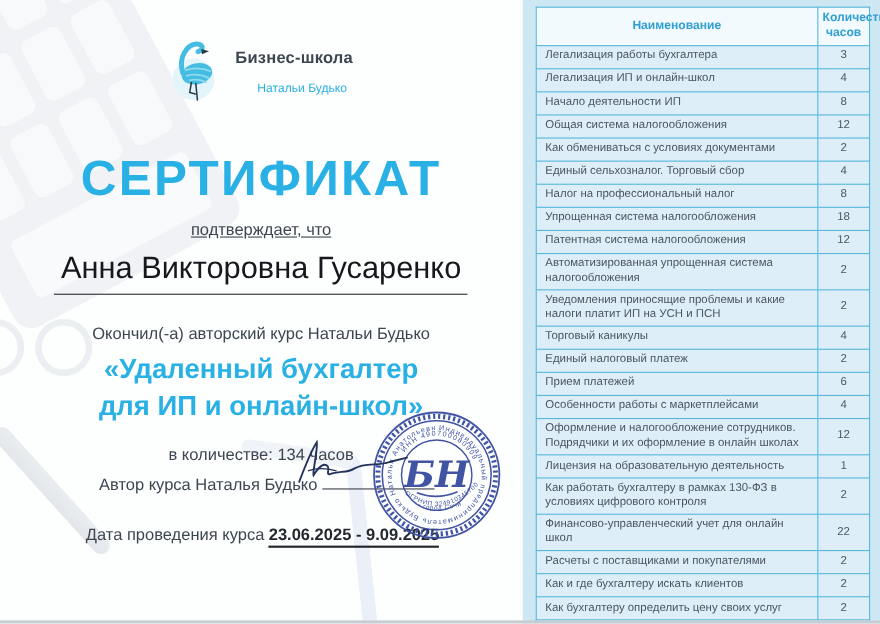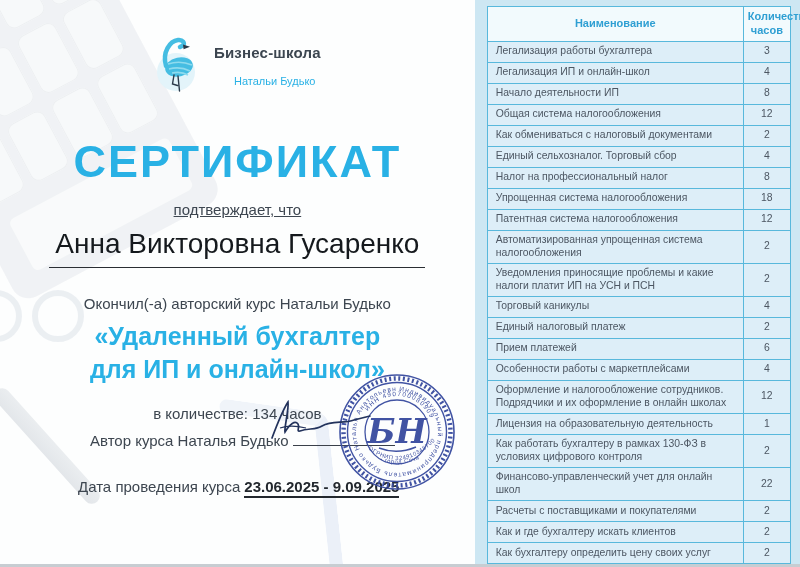--- a/index.html
+++ b/index.html
@@ -191,21 +191,21 @@
           </tr>
           <tr>
             <td>Начало деятельности ИП</td>
             <td class="hours">8</td>
           </tr>
           <tr>
             <td>Общая система налогообложения</td>
             <td class="hours">12</td>
           </tr>
           <tr>
-            <td>Как обмениваться с налоговый документами</td>
+            <td>Как обмениваться с условиях документами</td>
             <td class="hours">2</td>
           </tr>
           <tr>
             <td>Единый сельхозналог. Торговый сбор</td>
             <td class="hours">4</td>
           </tr>
           <tr>
             <td>Налог на профессиональный налог</td>
             <td class="hours">8</td>
           </tr>

